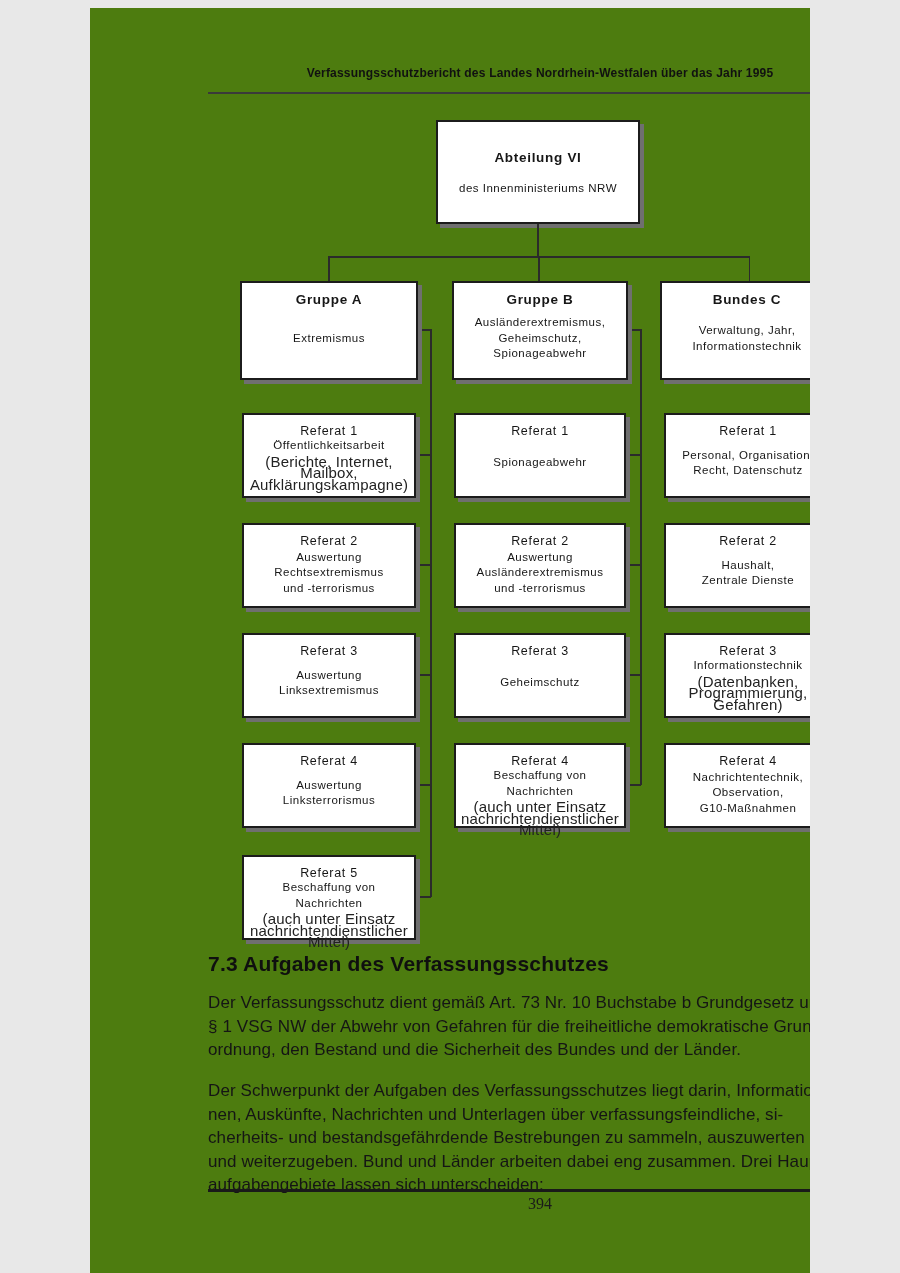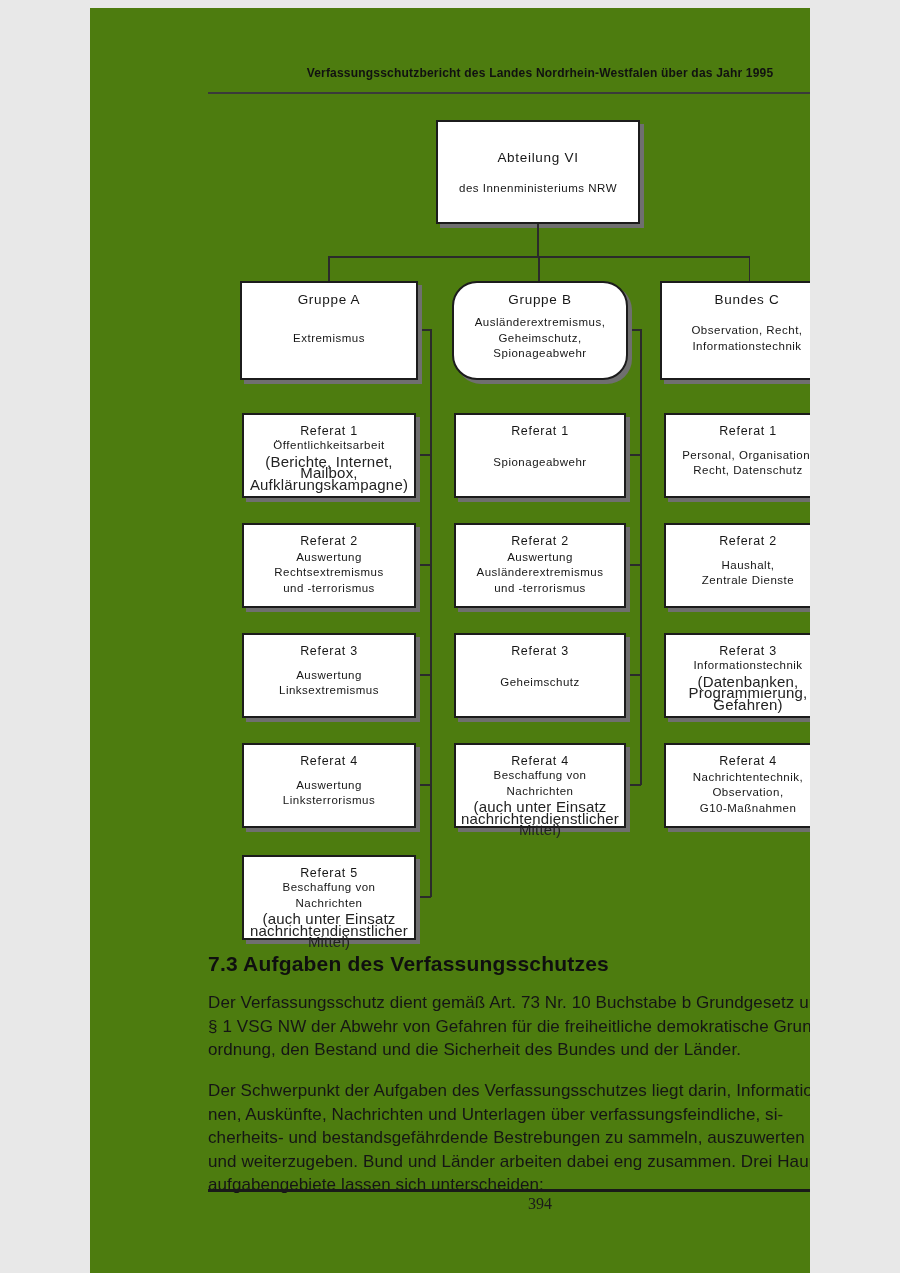--- a/index.html
+++ b/index.html
@@ -16,21 +16,21 @@
   .header-rule{
     position:absolute;left:118px;top:84px;width:668px;height:1.5px;background:#3a3a3a;
   }
   
   .box{
     position:absolute;box-sizing:border-box;background:#fff;
     border:2px solid #1c1c1c;box-shadow:4px 4px 0 #6f6f6f;
     display:flex;flex-direction:column;align-items:center;text-align:center;
   }
   .box-title{margin-top:9px;font-size:12.5px;letter-spacing:.7px;color:#161616;}
-  .root .box-title,.group .box-title{font-weight:normal;font-size:13.5px;}
+  .root .box-title,.group .box-title{font-weight:bold;font-size:13.5px;}
   .root .box-title{margin-top:28px;}
   .box-mid{flex:1 1 auto;display:flex;flex-direction:column;justify-content:center;padding:0 6px 8px 6px;}
   .root .box-mid{flex:0 0 auto;margin-top:16px;}
   .box-body{font-size:11.5px;line-height:15.5px;letter-spacing:.5px;white-space:pre-line;color:#161616;}
   .box-note{font-size:15px;line-height:11.5px;letter-spacing:.2px;white-space:pre-line;margin-top:2px;color:#222;}
   
   .hline,.vline{position:absolute;background:#2b2b2b;}
   .hline{height:1.5px;}
   .vline{width:1.5px;}
   
@@ -97,32 +97,32 @@
     <div class="hline" style="left:742px;top:556px;width:13px;"></div>
     <div class="hline" style="left:742px;top:666px;width:13px;"></div>
     <div class="hline" style="left:742px;top:776px;width:13px;"></div>
 
     <div class="box group" style="left:150px;top:273px;width:178px;height:99px;">
       <div class="box-title">Gruppe A</div>
       <div class="box-mid">
           <div class="box-body">Extremismus</div>
         </div>
     </div>
-    <div class="box group" style="left:362px;top:273px;width:176px;height:99px;border-radius:25px;">
+    <div class="box group" style="left:362px;top:273px;width:176px;height:99px;">
       <div class="box-title">Gruppe B</div>
       <div class="box-mid">
           <div class="box-body">Ausländerextremismus,
 Geheimschutz,
 Spionageabwehr</div>
         </div>
     </div>
     <div class="box group" style="left:570px;top:273px;width:174px;height:99px;">
       <div class="box-title">Bundes C</div>
       <div class="box-mid">
-          <div class="box-body">Observation, Recht,
+          <div class="box-body">Verwaltung, Jahr,
 Informationstechnik</div>
         </div>
     </div>
 
     <div class="box referat" style="left:152px;top:405px;width:174px;height:85px;">
       <div class="box-title">Referat 1</div>
       <div class="box-mid">
         <div class="box-body">Öffentlichkeitsarbeit</div>
         <div class="box-note">(Berichte, Internet, Mailbox,
 Aufklärungskampagne)</div>

